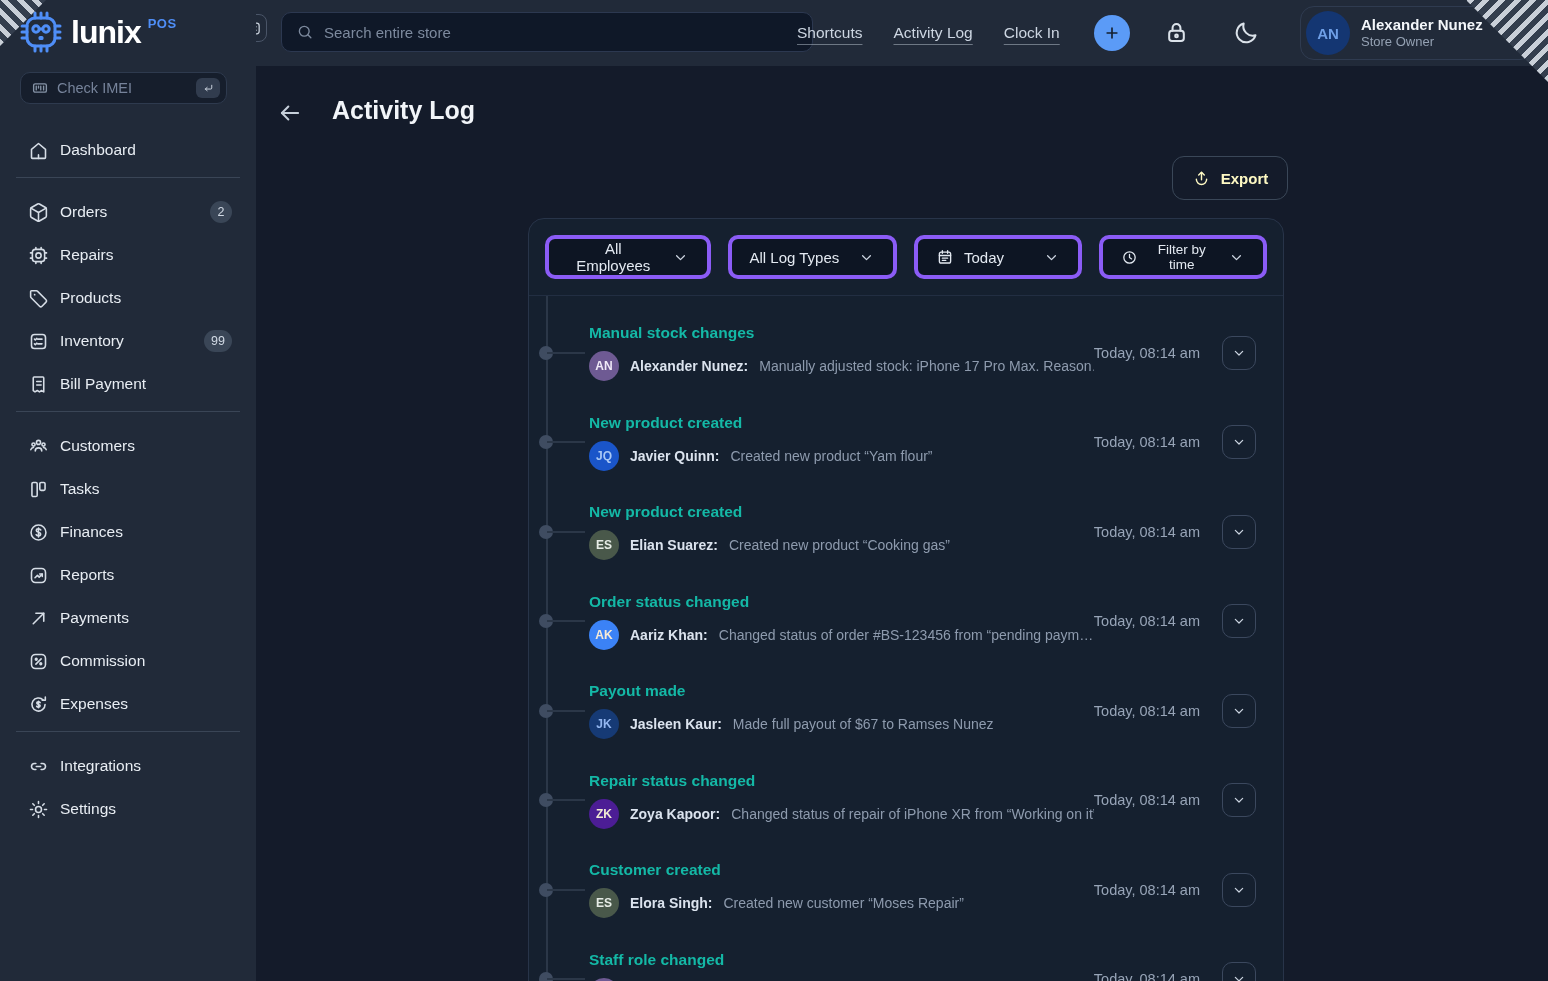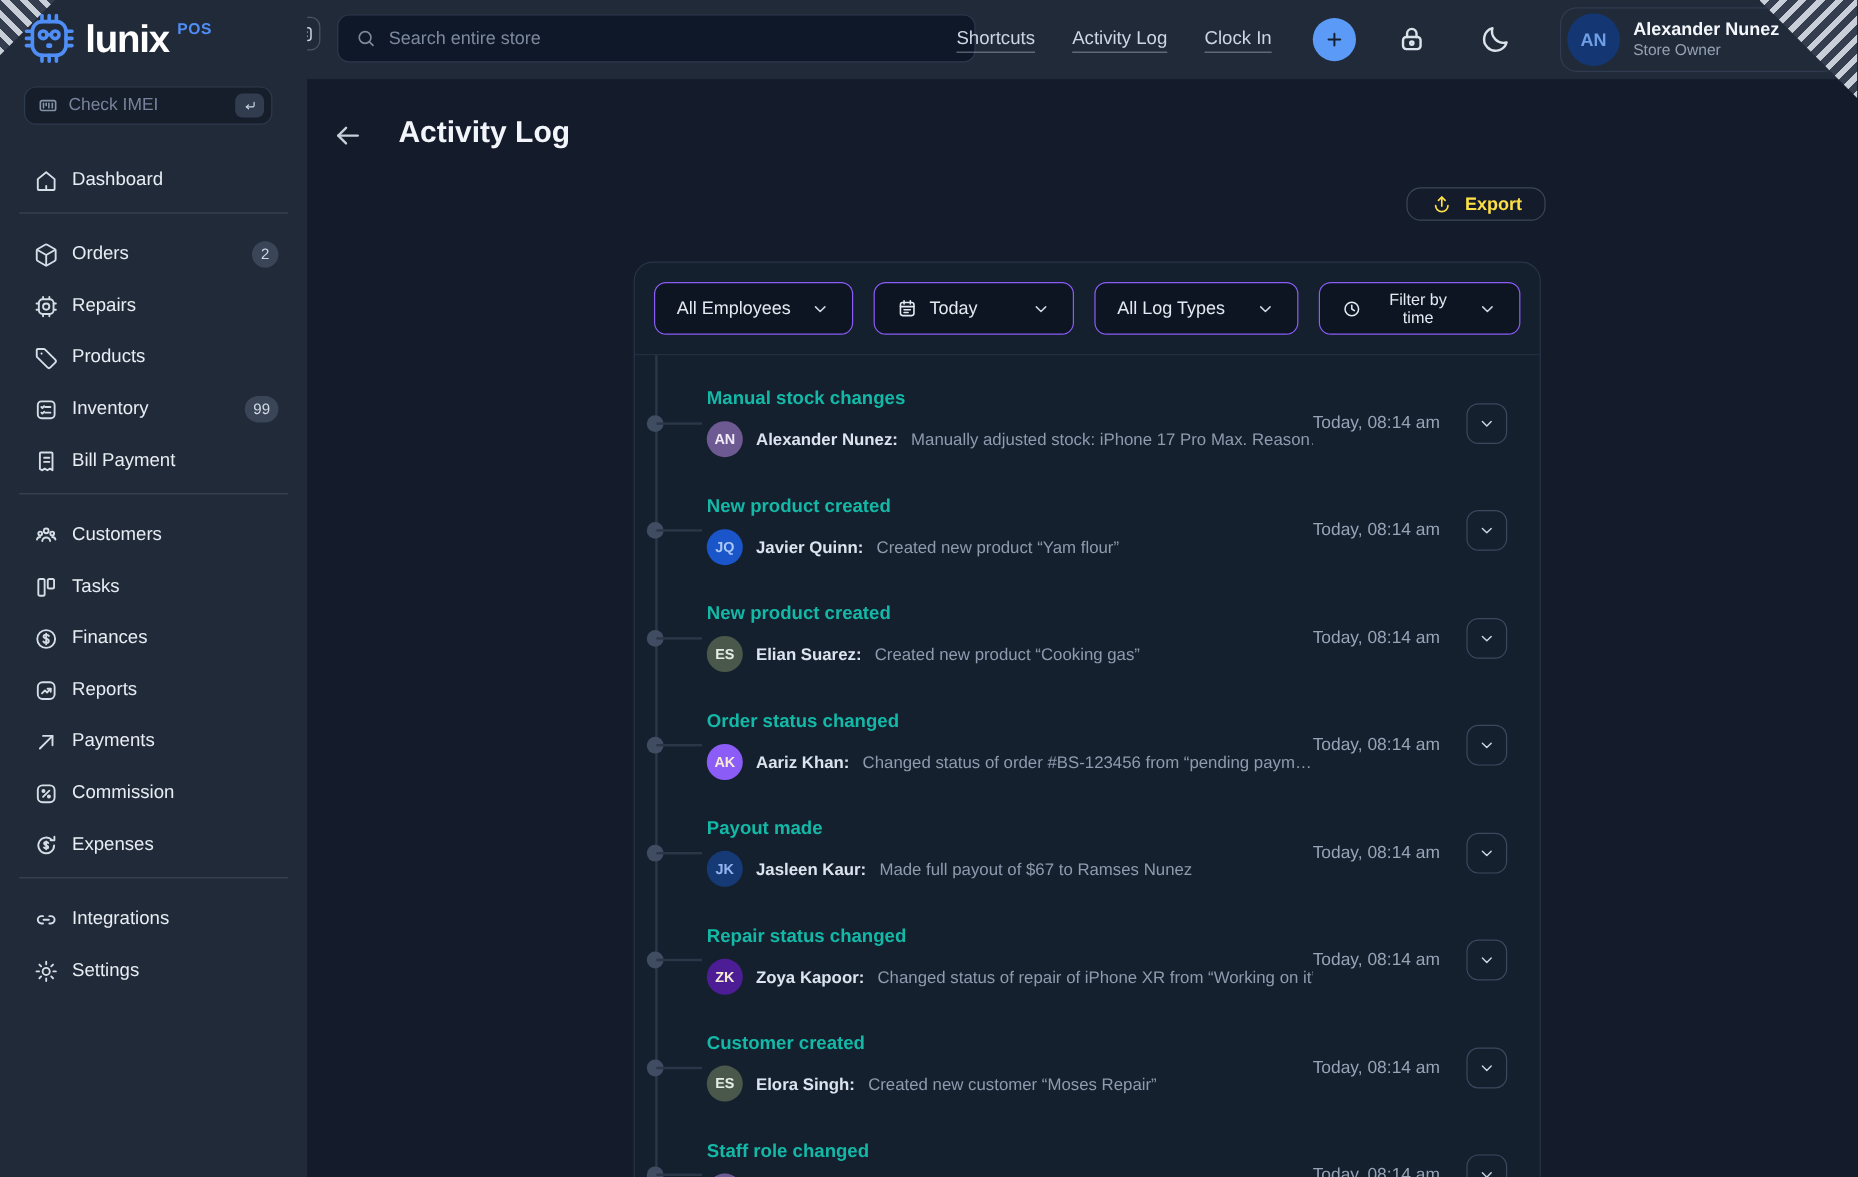--- a/index.html
+++ b/index.html
@@ -71,29 +71,29 @@
     min-width:22px; height:22px; font-size:12.5px; display:flex; align-items:center;
     justify-content:center; padding:0 7px; }
   .badge:empty { display:none; }
   .nav-divider { height:1px; background:#3a4556; margin:9px 16px 16px 16px; }
 
   
   .main { position:absolute; left:256px; top:66px; right:0; bottom:0; background:#141b2a; overflow:hidden; }
   .back-btn { position:absolute; left:21px; top:33px; width:28px; height:28px; color:#c6cfda;
     background:transparent; border:none; cursor:pointer; }
   .page-title { position:absolute; left:76px; top:30px; font-size:25px; font-weight:700; color:#f2f5f9; }
-  .export-btn { position:absolute; left:916px; top:90px; width:116px; height:28px;
-    border:1px solid #3a4758; border-radius:12px; background:transparent; color:#fde047;
+  .export-btn { position:absolute; left:916px; top:90px; width:116px; height:44px;
+    border:1px solid #3a4758; border-radius:12px; background:transparent; color:#fef9c3;
     font-size:15px; font-weight:600; display:flex; align-items:center; justify-content:center; gap:10px;
     font-family:inherit; cursor:pointer; }
 
   .card { position:absolute; left:272px; top:152px; width:756px; height:840px;
     background:#15202f; border:1px solid #283449; border-radius:16px 16px 0 0; }
   .filters { display:flex; gap:17px; padding:16px; }
-  .filter-btn { height:44px; background:#0d1523; border:1px solid #8b5cf6; border-radius:10px;
+  .filter-btn { height:44px; background:#0d1523; border:4px solid #8b5cf6; border-radius:10px;
     color:#e3e9f1; font-size:15px; display:flex; align-items:center; justify-content:space-between;
     padding:0 18px; font-family:inherit; cursor:pointer; }
   .filter-btn .fgrp { display:flex; align-items:center; gap:10px; }
   .filter-btn .fchev { color:#cdd5e1; margin-left:12px; }
   .f1 { width:166px; } .f2 { width:170px; } .f3 { width:168px; } .f4 { width:169px; font-size:13.5px; }
   .filters-divider { border-top:1px solid #222e42; }
 
   .timeline { position:relative; padding-top:12px; }
   .timeline::before { content:""; position:absolute; left:17px; top:0; width:2px; height:900px; background:#2b3748; }
   .entry { position:relative; height:89.5px; display:flex; align-items:center;
@@ -385,41 +385,41 @@
       <button class="filter-btn f1">
         <span class="fgrp">
             <span>All Employees</span>
           </span>
         <span class="fchev">
             <svg class="ic" width="17" height="17" viewBox="0 0 24 24">
               <path d="m6.5 9.5 5.5 5.5 5.5-5.5"></path>
             </svg>
           </span>
       </button>
+      <button class="filter-btn f2">
+        <span class="fgrp">
+            <span>All Log Types</span>
+          </span>
+        <span class="fchev">
+            <svg class="ic" width="17" height="17" viewBox="0 0 24 24">
+              <path d="m6.5 9.5 5.5 5.5 5.5-5.5"></path>
+            </svg>
+          </span>
+      </button>
       <button class="filter-btn f3">
         <span class="fgrp">
           <span>
               <svg class="ic" width="18" height="18" viewBox="0 0 24 24">
                 <rect x="4.5" y="5.5" width="15" height="14.5" rx="2.5"></rect>
                 <path d="M8.5 3.5v3.5M15.5 3.5v3.5M4.5 10h15"></path>
                 <path d="M8.5 13.5h7M8.5 16.5h4.5"></path>
               </svg>
             </span>
           <span>Today</span>
         </span>
-        <span class="fchev">
-            <svg class="ic" width="17" height="17" viewBox="0 0 24 24">
-              <path d="m6.5 9.5 5.5 5.5 5.5-5.5"></path>
-            </svg>
-          </span>
-      </button>
-      <button class="filter-btn f2">
-        <span class="fgrp">
-            <span>All Log Types</span>
-          </span>
         <span class="fchev">
             <svg class="ic" width="17" height="17" viewBox="0 0 24 24">
               <path d="m6.5 9.5 5.5 5.5 5.5-5.5"></path>
             </svg>
           </span>
       </button>
       <button class="filter-btn f4">
         <span class="fgrp">
           <span>
               <svg class="ic" width="17" height="17" viewBox="0 0 24 24">
@@ -496,21 +496,21 @@
             </svg>
           </button>
       </div>
 
       <div class="entry">
         <span class="dot"></span>
           <span class="connector"></span>
         <div class="entry-main">
           <div class="entry-title">Order status changed</div>
           <div class="entry-sub">
-            <span class="entry-avatar" style="background-color: #8b5cf6; color: rgb(246, 234, 215);">AK</span>
+            <span class="entry-avatar" style="background-color: #3b82f6; color: rgb(246, 234, 215);">AK</span>
             <span class="entry-actor">Aariz Khan:</span>
             <span class="entry-text">Changed status of order #BS-123456 from “pending paym…</span>
           </div>
         </div>
         <span class="entry-time">Today, 08:14 am</span>
         <button class="entry-expand">
             <svg class="ic" width="16" height="16" viewBox="0 0 24 24">
               <path d="m6.5 9.5 5.5 5.5 5.5-5.5"></path>
             </svg>
           </button>

